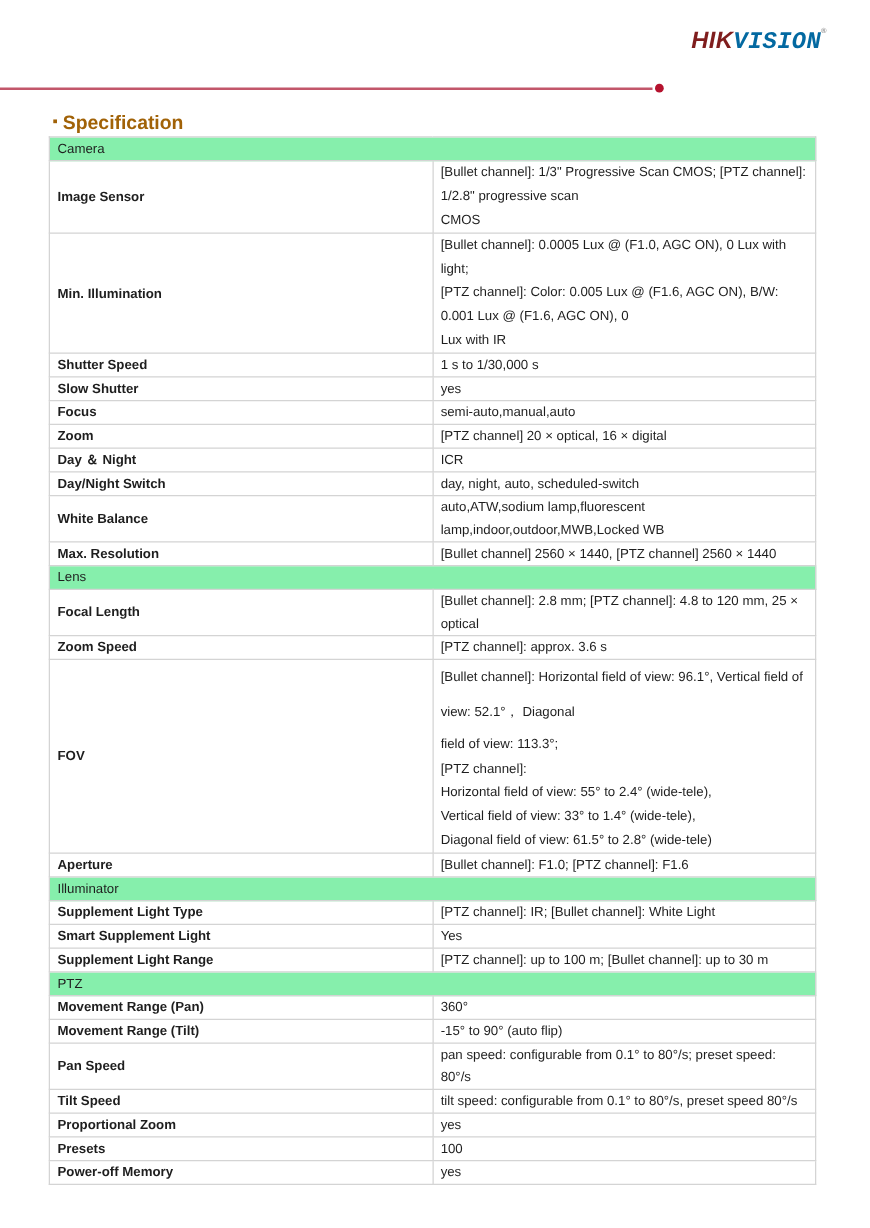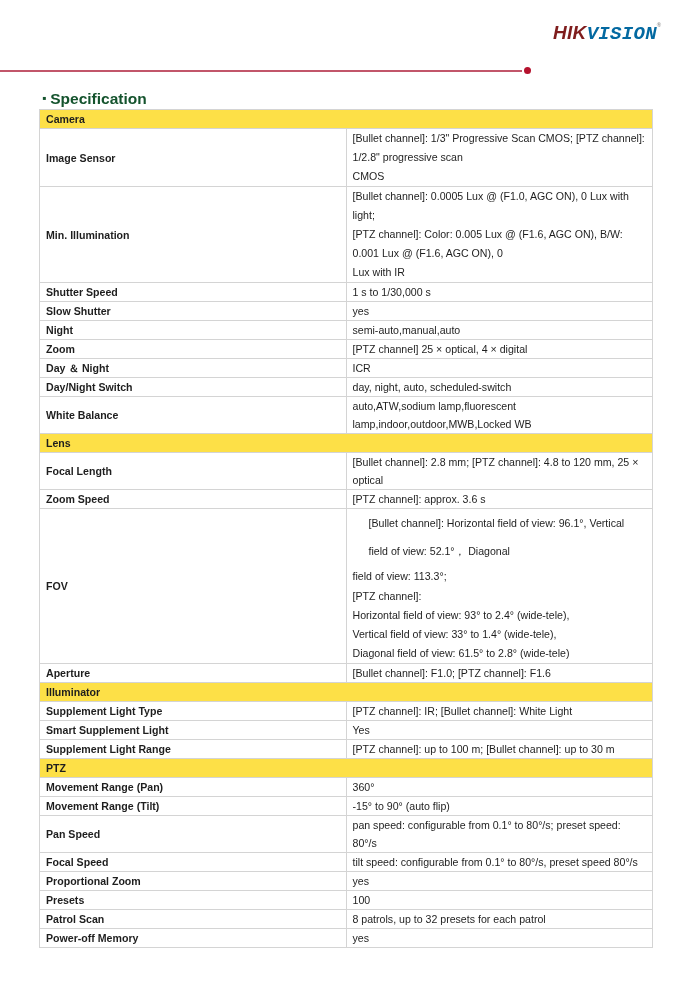--- a/index.html
+++ b/index.html
@@ -3,29 +3,29 @@
 <meta charset="utf-8">
 <style>
   html, body { margin: 0; padding: 0; background: #ffffff; }
   body { width: 696px; height: 982px; position: relative; overflow: hidden; font-family: "Liberation Sans", sans-serif; color: #1a1a1a; }
   .logo { position: absolute; left: 553px; top: 22px; font-size: 19px; font-weight: bold; font-style: italic; letter-spacing: 0.3px; font-family: "Liberation Sans", sans-serif; }
   .logo .hik { color: #7f1d1d; }
   .logo .vision { color: #0369a1; font-family: Liberation Mono, monospace; }
   .logo .reg { color: #999; font-size: 6px; vertical-align: top; font-style: normal; }
   .redline { position: absolute; left: 0; top: 70px; width: 522px; height: 2px; background: #c2566a; }
   .reddot { position: absolute; left: 524px; top: 67px; width: 7px; height: 7px; border-radius: 50%; background: #b5122e; }
-  .title { position: absolute; left: 42px; top: 90px; font-size: 15.5px; font-weight: bold; color: #14532d; }
+  .title { position: absolute; left: 42px; top: 90px; font-size: 15.5px; font-weight: bold; color: #a16207; }
   .title .bullet { font-size: 12px; vertical-align: 2px; margin-right: 4px; }
   table.spec { position: absolute; left: 39px; top: 109px; width: 614px; border-collapse: collapse; font-size: 10.6px; table-layout: fixed; }
   table.spec td { border: 1px solid #d4d4d4; padding: 0 6px; height: 18px; line-height: 18px; vertical-align: middle; color: #1e1e1e; }
   table.spec td.lbl { width: 163px; font-weight: bold; }
-  table.spec tr.section td { background: #fde047; font-weight: bold; height: 18px; }
+  table.spec tr.section td { background: #86efac; font-weight: normal; height: 18px; }
   table.spec td.val .line { display: block; }
   table.spec td.val.tall .line { line-height: 19px; }
-  table.spec tr.fov td.val .line:first-child { line-height: 28px; margin-left: 16px; }
+  table.spec tr.fov td.val .line:first-child { line-height: 28px; }
   table.spec tr.fov td.val .line:nth-child(2) { line-height: 22px; }
 </style>
 </head>
 <body>
 
 <div class="logo">
   <span class="hik">HIK</span><span class="vision">VISION</span><span class="reg">®</span>
 </div>
 <div class="redline"></div>
 <div class="reddot"></div>
@@ -60,47 +60,53 @@
           <span class="line">1 s to 1/30,000 s</span>
         </td>
       </tr>
       <tr>
         <td class="lbl">Slow Shutter</td>
         <td class="val">
           <span class="line">yes</span>
         </td>
       </tr>
       <tr>
-        <td class="lbl">Night</td>
+        <td class="lbl">Focus</td>
         <td class="val">
           <span class="line">semi-auto,manual,auto</span>
         </td>
       </tr>
       <tr>
         <td class="lbl">Zoom</td>
         <td class="val">
-          <span class="line">[PTZ channel] 25 × optical, 4 × digital</span>
+          <span class="line">[PTZ channel] 20 × optical, 16 × digital</span>
         </td>
       </tr>
       <tr>
         <td class="lbl">Day ＆ Night</td>
         <td class="val">
           <span class="line">ICR</span>
         </td>
       </tr>
       <tr>
         <td class="lbl">Day/Night Switch</td>
         <td class="val">
           <span class="line">day, night, auto, scheduled-switch</span>
         </td>
       </tr>
       <tr>
         <td class="lbl">White Balance</td>
         <td class="val">
           <span class="line">auto,ATW,sodium lamp,fluorescent lamp,indoor,outdoor,MWB,Locked WB</span>
+        </td>
+      </tr>
+      <tr>
+        <td class="lbl">Max. Resolution</td>
+        <td class="val">
+          <span class="line">[Bullet channel] 2560 × 1440, [PTZ channel] 2560 × 1440</span>
         </td>
       </tr>
       <tr class="section">
         <td colspan="2">Lens</td>
       </tr>
       <tr>
         <td class="lbl">Focal Length</td>
         <td class="val">
           <span class="line">[Bullet channel]: 2.8 mm; [PTZ channel]: 4.8 to 120 mm, 25 × optical</span>
         </td>
@@ -110,21 +116,21 @@
         <td class="val">
           <span class="line">[PTZ channel]: approx. 3.6 s</span>
         </td>
       </tr>
       <tr class="fov">
         <td class="lbl">FOV</td>
         <td class="val tall">
           <span class="line">[Bullet channel]: Horizontal field of view: 96.1°, Vertical field of view: 52.1°，  Diagonal</span>
           <span class="line">field of view: 113.3°;</span>
           <span class="line">[PTZ channel]:</span>
-          <span class="line">Horizontal field of view: 93° to 2.4° (wide-tele),</span>
+          <span class="line">Horizontal field of view: 55° to 2.4° (wide-tele),</span>
           <span class="line">Vertical field of view: 33° to 1.4° (wide-tele),</span>
           <span class="line">Diagonal field of view: 61.5° to 2.8° (wide-tele)</span>
         </td>
       </tr>
       <tr>
         <td class="lbl">Aperture</td>
         <td class="val">
           <span class="line">[Bullet channel]: F1.0; [PTZ channel]: F1.6</span>
         </td>
       </tr>
@@ -164,41 +170,35 @@
           <span class="line">-15° to 90° (auto flip)</span>
         </td>
       </tr>
       <tr>
         <td class="lbl">Pan Speed</td>
         <td class="val">
           <span class="line">pan speed: configurable from 0.1° to 80°/s; preset speed: 80°/s</span>
         </td>
       </tr>
       <tr>
-        <td class="lbl">Focal Speed</td>
+        <td class="lbl">Tilt Speed</td>
         <td class="val">
           <span class="line">tilt speed: configurable from 0.1° to 80°/s, preset speed 80°/s</span>
         </td>
       </tr>
       <tr>
         <td class="lbl">Proportional Zoom</td>
         <td class="val">
           <span class="line">yes</span>
         </td>
       </tr>
       <tr>
         <td class="lbl">Presets</td>
         <td class="val">
           <span class="line">100</span>
-        </td>
-      </tr>
-      <tr>
-        <td class="lbl">Patrol Scan</td>
-        <td class="val">
-          <span class="line">8 patrols, up to 32 presets for each patrol</span>
         </td>
       </tr>
       <tr>
         <td class="lbl">Power-off Memory</td>
         <td class="val">
           <span class="line">yes</span>
         </td>
       </tr>
     </tbody>
 </table>

